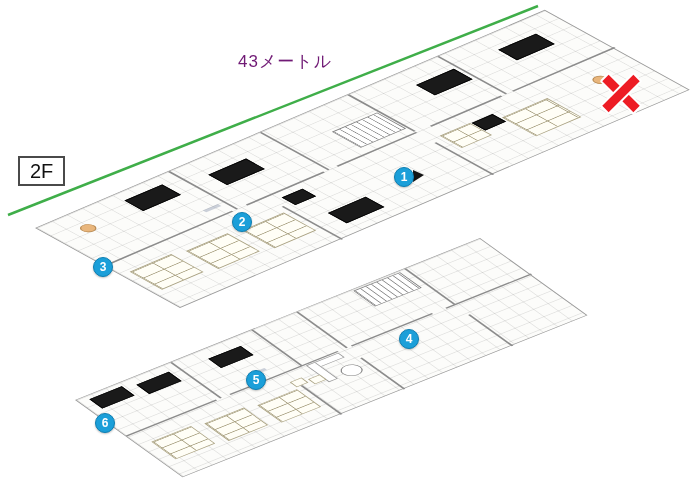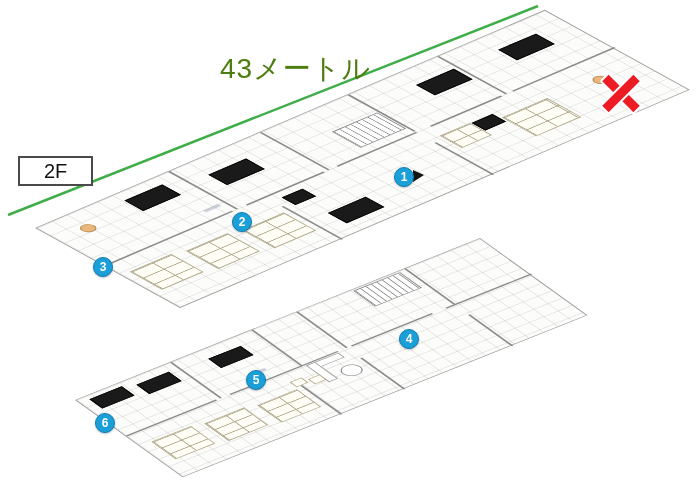--- a/index.html
+++ b/index.html
@@ -28,23 +28,23 @@
   .wallh{background:#8c8c8c;height:2px}
   .wallv{background:#8c8c8c;width:2px}
   .dot{width:13px;height:13px;border-radius:50%;background:#e9b67c;border:1px solid #b98a52}
   .rtable{width:20px;height:20px;border-radius:50%;background:#fff;border:1px solid #7d7d7d}
   .counter{background:#fff;border:1px solid #999}
   .sbox{background:#fffef6;border:1px solid #a9a182}
   .microtext{background:#9aa4b8;opacity:.5;height:4px}
 
   
   .overlay{position:absolute;left:0;top:0;z-index:4;pointer-events:none}
-  .lenlabel{position:absolute;left:220px;top:50px;font-size:28px;color:#4d7c0f;letter-spacing:1px;z-index:5}
+  .lenlabel{position:absolute;left:238px;top:50px;font-size:17px;color:#701a75;letter-spacing:1px;z-index:5}
   .floorlabel{position:absolute;background:#fff;border:2px solid #4a4a4a;font-size:20px;color:#111;
-              padding:0 24px;line-height:26px;z-index:5}
+              padding:0 10px;line-height:26px;z-index:5}
   .marker{position:absolute;width:20px;height:20px;border-radius:50%;background:#1b9fd9;
           border:1px solid #0d7fb3;color:#fff;font-size:12px;font-weight:700;
           display:flex;align-items:center;justify-content:center;z-index:6;
           box-shadow:0 1px 2px rgba(0,0,0,.25)}
   .xmark{position:absolute;left:598px;top:71px;width:46px;height:46px;z-index:6}
   .xbar{position:absolute;left:-1px;top:16px;width:48px;height:13px;background:#ed1c24;
         border:2px solid #fff;border-radius:2px;display:block}
   .xb1{transform:rotate(45deg)}
   .xb2{transform:rotate(-45deg)}
   .tri{position:absolute;left:413px;top:170px;width:0;height:0;z-index:6;

